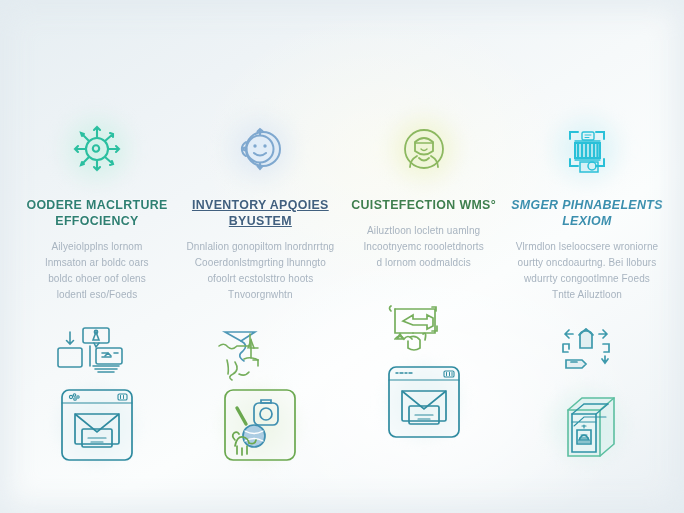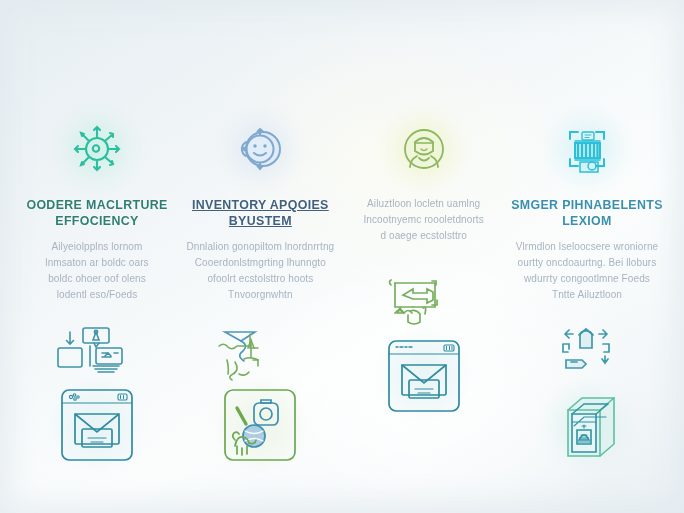--- a/index.html
+++ b/index.html
@@ -265,24 +265,25 @@
         <svg width="62" height="62" viewBox="0 0 62 62" fill="none" stroke="#8cb860" stroke-width="1.8" stroke-linecap="round">
           <circle cx="31" cy="31" r="19" fill="rgba(238,246,216,0.5)"></circle>
           <path d="M22 24 q9 -8 18 0 v9 q-9 7 -18 0 z"></path>
           <path d="M22 25 h18" stroke-width="1.4"></path>
           <path d="M28 31 q3 3 6 0" stroke-width="1.4"></path>
           <path d="M24 38 q-7 4 -7 11"></path>
           <path d="M38 38 q7 4 7 11"></path>
           <path d="M26 40 q5 5 10 0"></path>
         </svg>
       </div>
+      <div class="heading" style="color:#3f7f4e;">CUISTEFECTION WMS°</div>
       <div class="body-text">
         <div>Ailuztloon locletn uamlng</div>
         <div>Incootnyemc roooletdnorts</div>
-        <div>d oaege ecstolsttro</div>
+        <div>d lornom oodmaldcis</div>
       </div>
 
       <div class="art-block" style="margin-top:32px;">
         <div class="art-sketch">
           <svg width="90" height="56" viewBox="0 0 90 56" fill="none" stroke="#6ba84f" stroke-width="1.7" stroke-linecap="round">
             <path d="M16 6 h40 v24 h-22"></path>
             <path d="M16 6 v24 h18"></path>
             <path d="M34 22 L24 18 L34 12 v4 h14 v-4 l6 3 v8 l-6 3 v-4 H34 z"></path>
             <path d="M12 8 q-3 -3 0 -5 M53 4 h4 v4"></path>
             <path d="M53 28 h5 v-5"></path>
@@ -316,21 +317,21 @@
           <path d="M14 21 v-7 h8 M48 21 v-7 h-8 M14 41 v7 h8 M48 41 v7 h-8"></path>
           <rect x="19" y="25" width="25" height="15" fill="rgba(42,192,216,0.12)"></rect>
           <path d="M22 26 v13 M26 26 v13 M30 26 v13 M34 26 v13 M38 26 v13 M41.5 26 v13" stroke-width="2.3"></path>
           <path d="M19 23 h25 M19 42 h25" stroke-width="1.3"></path>
           <rect x="26" y="14" width="12" height="8" rx="1.5" stroke-width="1.4"></rect>
           <path d="M29 17 h6 M29 19.5 h4" stroke-width="1"></path>
           <path d="M24 44 h18 v10 h-18 z" stroke-width="1.5" fill="rgba(42,192,216,0.08)"></path>
           <circle cx="36" cy="48" r="4" stroke-width="1.5"></circle>
         </svg>
       </div>
-      <div class="heading" style="color:#3b8fae;">SMGER PIHNABELENTS LEXIOM</div>
+      <div class="heading" style="color:#3b8fae;font-style:italic;">SMGER PIHNABELENTS LEXIOM</div>
       <div class="body-text">
         <div>Vlrmdlon lseloocsere wroniorne</div>
         <div>ourtty oncdoaurtng. Bei lloburs</div>
         <div>wdurrty congootlmne Foeds</div>
         <div>Tntte Ailuztloon</div>
       </div>
 
       <div class="art-block">
         <div class="art-sketch">
           <svg width="90" height="56" viewBox="0 0 90 56" fill="none" stroke="#2f92a6" stroke-width="1.7" stroke-linecap="round">

